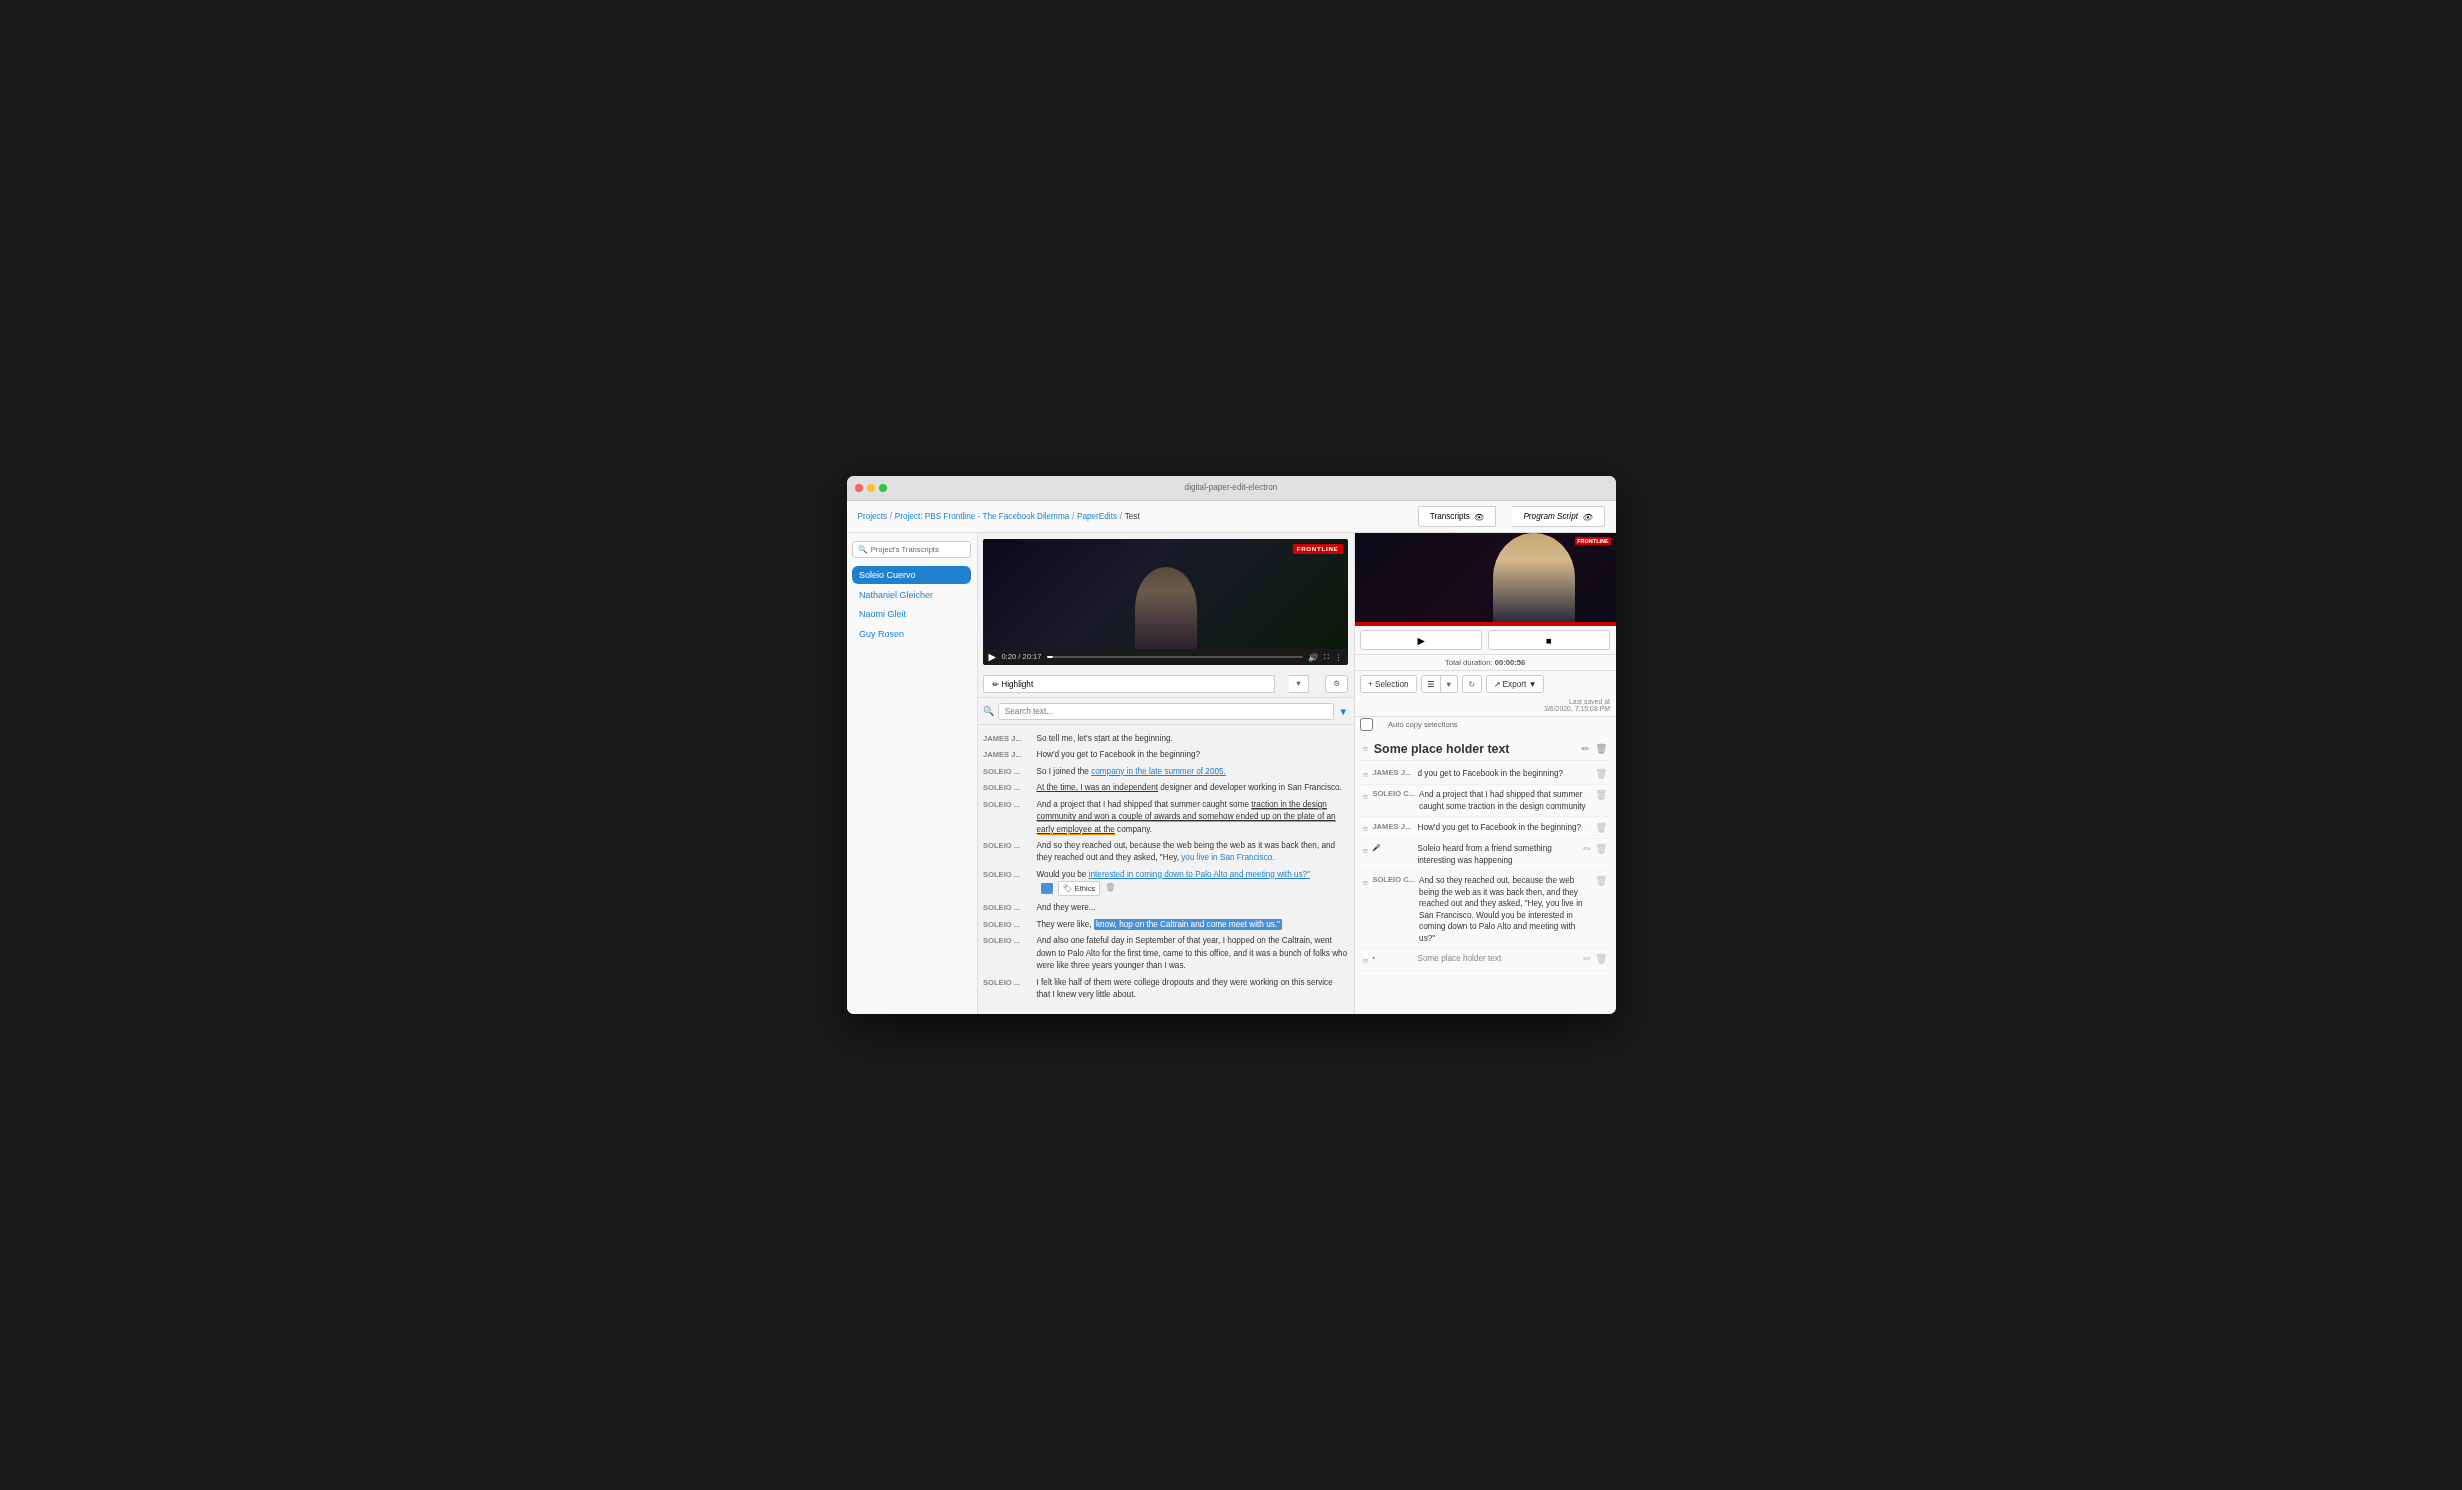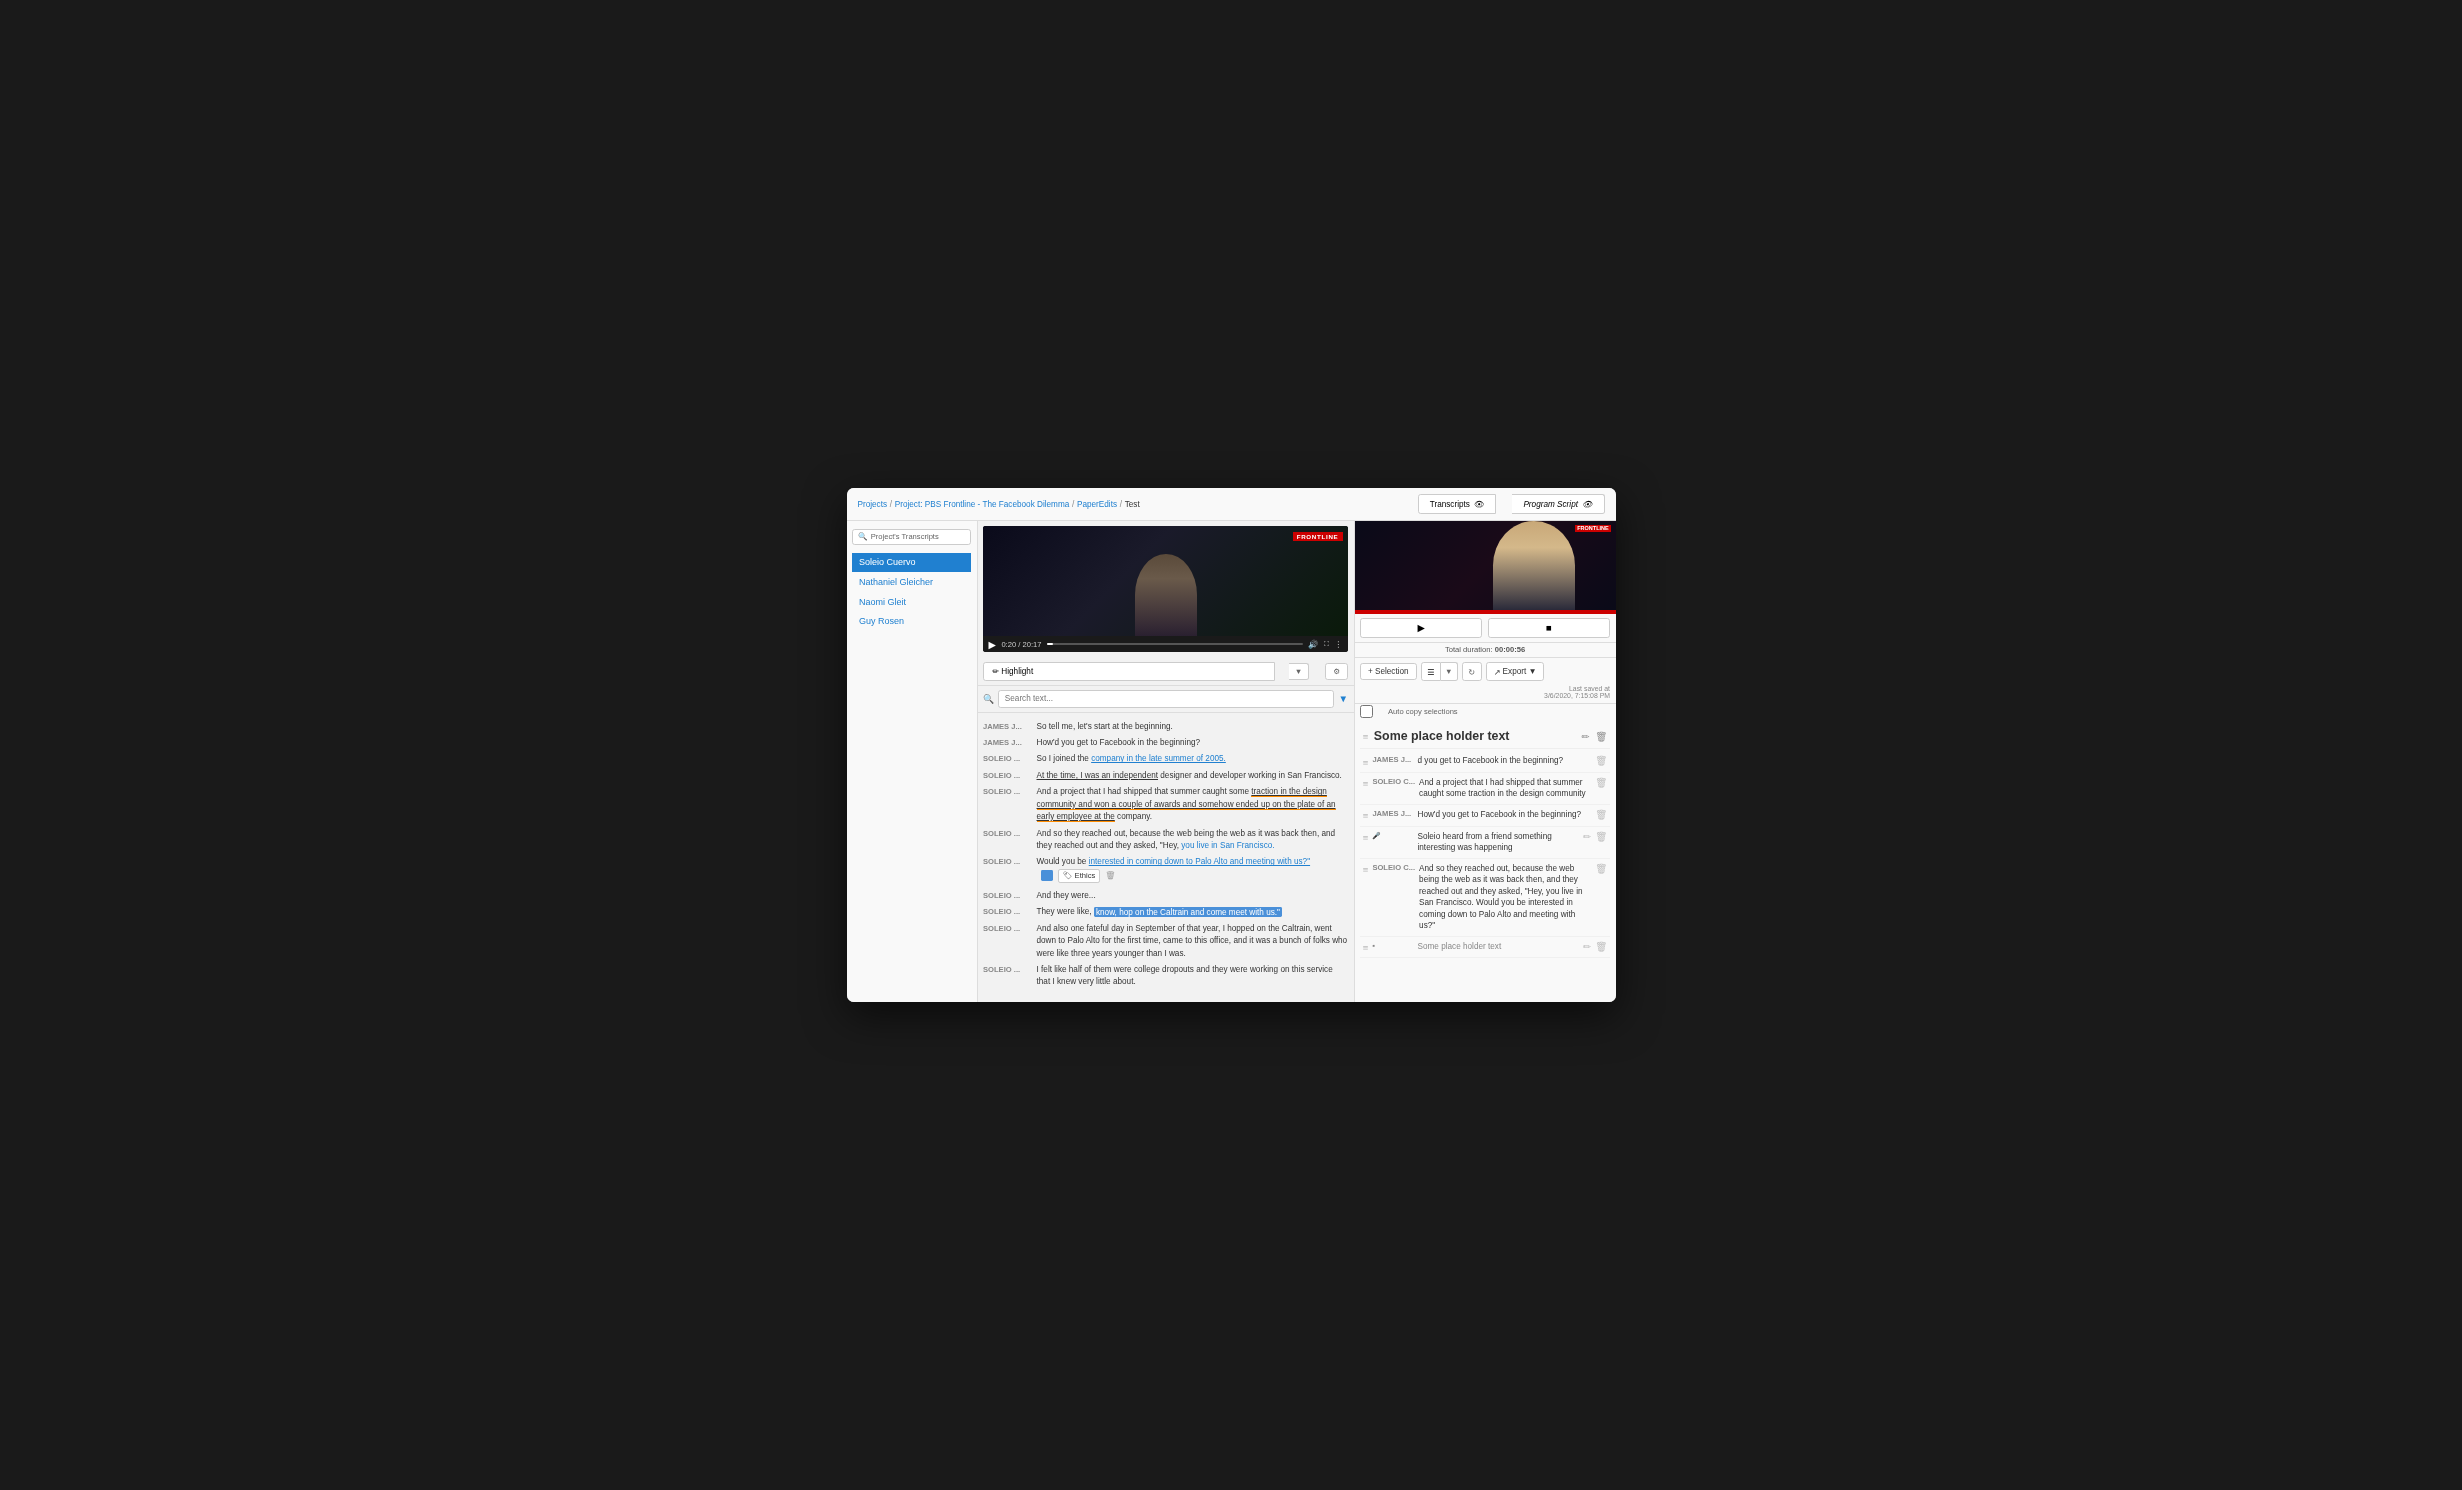--- a/index.html
+++ b/index.html
@@ -64,21 +64,21 @@
       width: 131px; background: #f9f9f9; border-right: 0.7px solid #ddd;
       padding: 8.2px 5.5px; flex-shrink: 0;
     }
     .search-transcripts {
       display: flex; align-items: center; gap: 2.7px;
       border: 0.7px solid #ccc; border-radius: 2.7px; padding: 2.7px 5.5px;
       font-size: 7.6px; color: #666; margin-bottom: 8.2px; background: white;
       cursor: pointer;
     }
     .sidebar-item {
-      padding: 4.1px 6.9px; border-radius: 0; cursor: pointer;
+      padding: 4.1px 6.9px; border-radius: 6px; cursor: pointer;
       font-size: 9px; color: #2080d0; margin-bottom: 1.4px;
     }
     .sidebar-item.active { background: #2080d0; color: white; }
     .center-panel { flex: 1; display: flex; flex-direction: column; overflow: hidden; border-right: 0.7px solid #ddd; }
     .video-container {
       position: relative; background: #111; margin: 5.5px;
       border-radius: 2.7px; overflow: hidden; flex-shrink: 0;
     }
     .video-placeholder {
       width: 100%; height: 110px; background: linear-gradient(135deg, #1a1a2e 0%, #2a2a3e 50%, #1a2a1a 100%);
@@ -227,20 +227,28 @@
     .mic-icon { color: #888; font-size: 6.9px; }
     ::-webkit-scrollbar { width: 4.1px; }
     ::-webkit-scrollbar-track { background: transparent; }
     ::-webkit-scrollbar-thumb { background: #ccc; border-radius: 2.1px; }
   </style>
 </head>
 <body>
 
 <div class="window">
 
+  <div class="titlebar">
+    <div class="traffic-lights">
+      <div class="tl tl-red"></div>
+      <div class="tl tl-yellow"></div>
+      <div class="tl tl-green"></div>
+    </div>
+    <span class="window-title">digital-paper-edit-electron</span>
+  </div>
 
   <div class="breadcrumb-bar">
     <div class="breadcrumb">
       <a>Projects</a>
       <span>/</span>
       <a>Project: PBS Frontline - The Facebook Dilemma</a>
       <span>/</span>
       <a>PaperEdits</a>
       <span>/</span>
       <a>Test</a>

